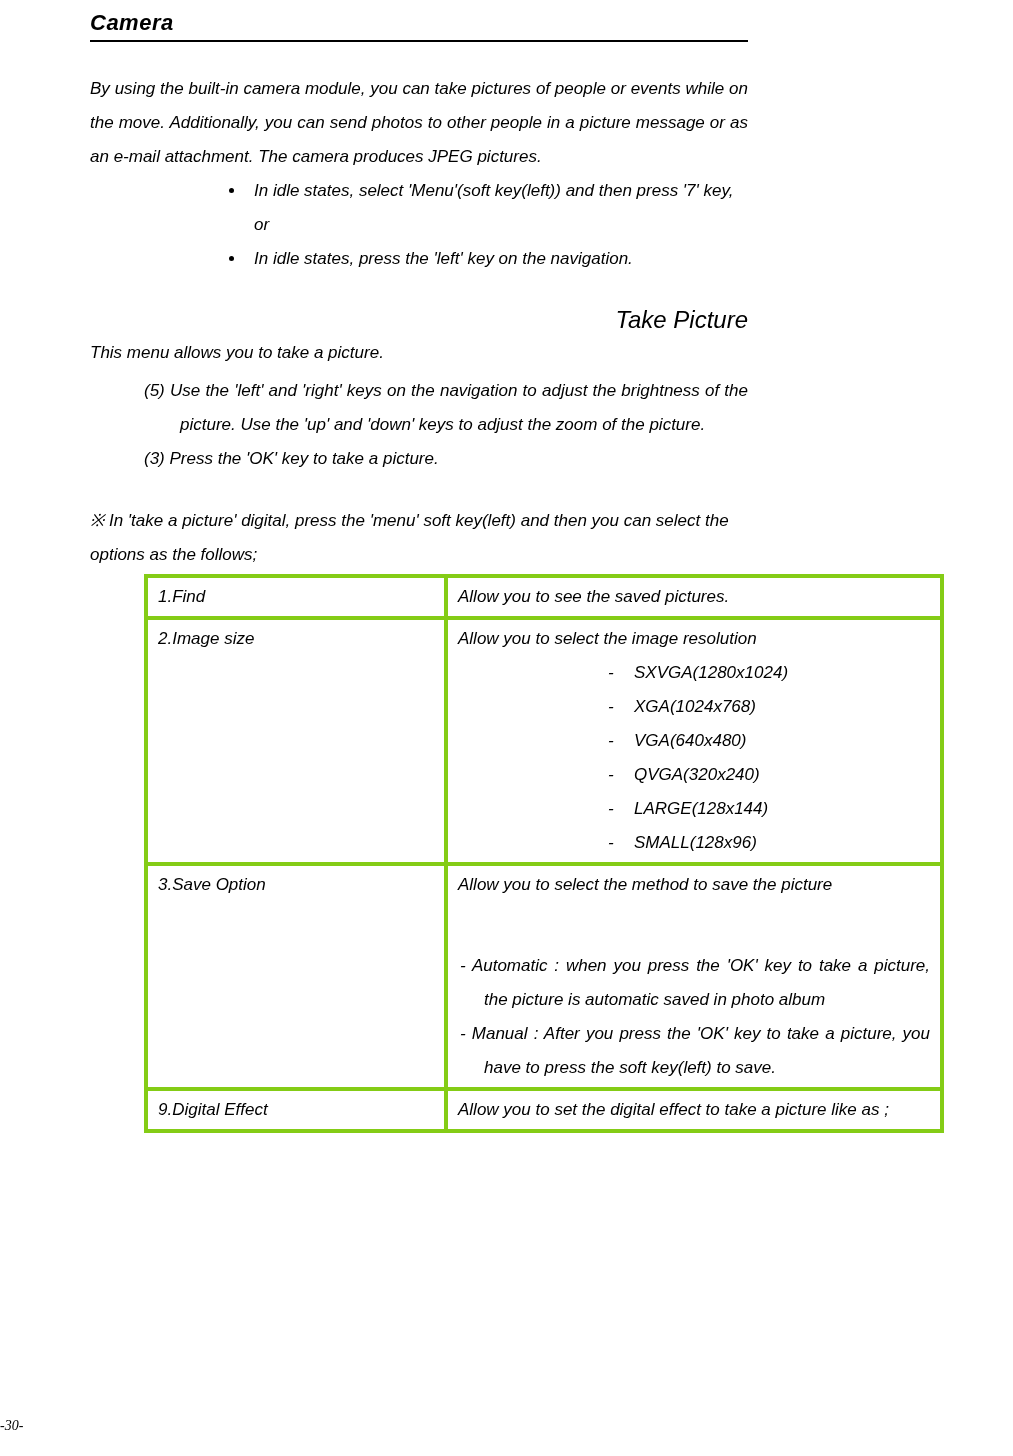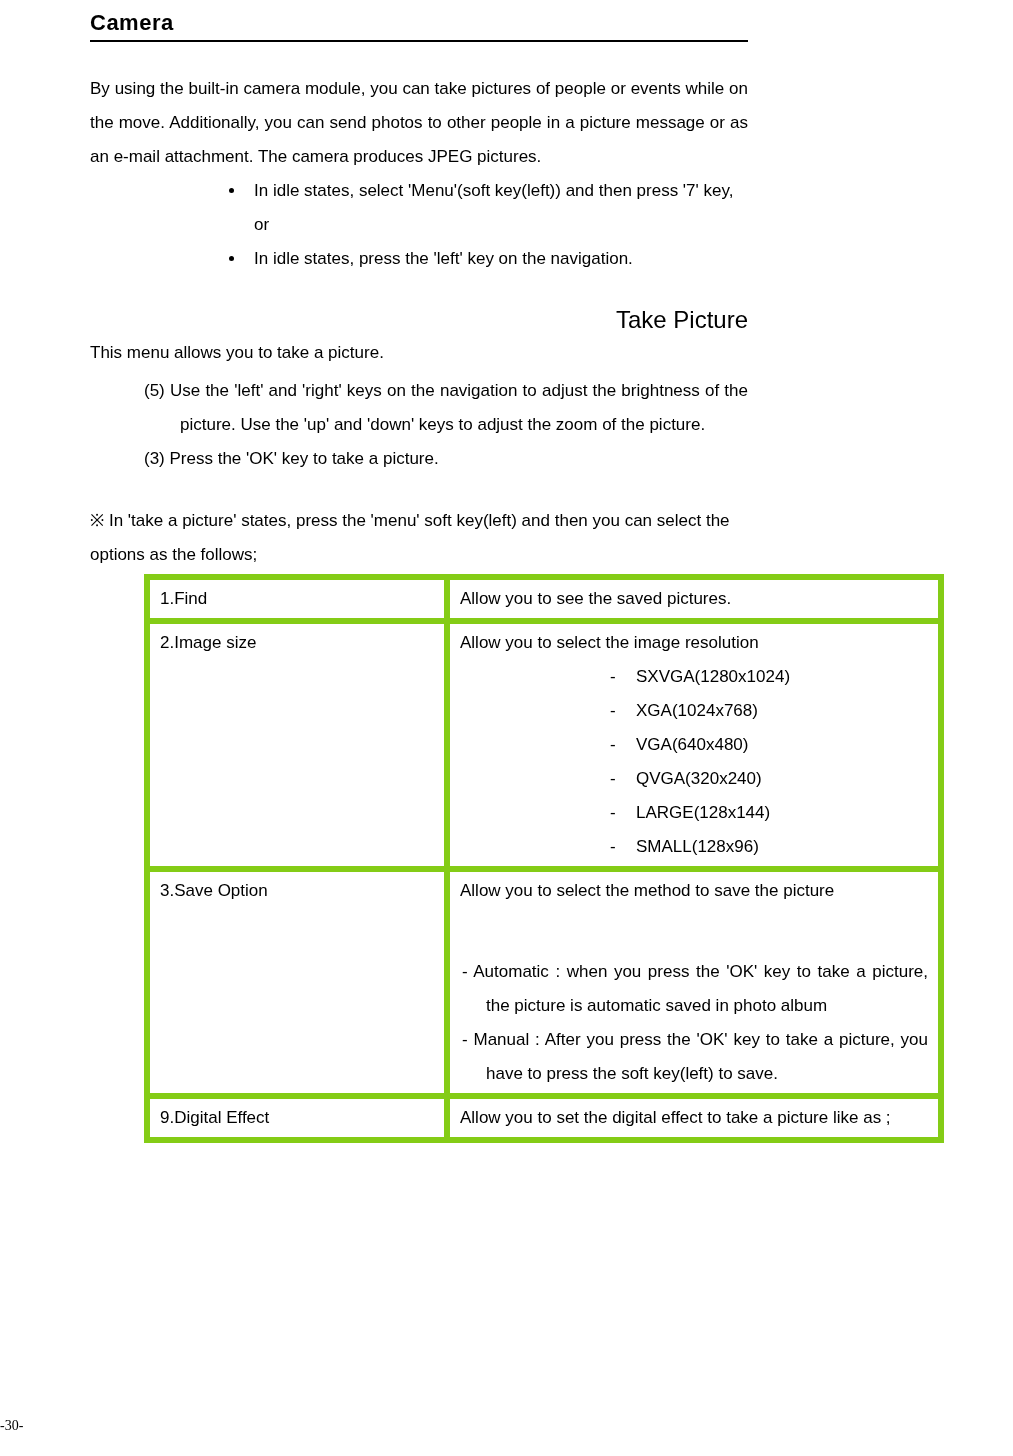--- a/index.html
+++ b/index.html
@@ -9,20 +9,21 @@
       font-family: Verdana, Geneva, sans-serif;
       color: #000;
       background: #fff;
       width: 1013px;
     }
     .page {
       width: 838px;
       padding: 10px 90px 25px 90px;
       position: relative;
       min-height: 1456px;
+      font-style: italic;
     }
     .title {
       font-size: 22px;
       font-weight: bold;
       letter-spacing: 0.5px;
       margin: 0 0 4px 0;
     }
     .title-underline {
       border-bottom: 2.5px solid #000;
       margin-bottom: 30px;
@@ -63,21 +64,21 @@
       font-size: 17px;
       line-height: 2.0;
       margin: 0 0 2px 0;
     }
     .table-wrap { padding-left: 54px; }
     table {
       border-collapse: collapse;
       width: 800px;
     }
     table td {
-      border: 6px solid #84cc16;
+      border: 4px solid #84cc16;
       vertical-align: top;
       font-size: 17px;
       line-height: 2.0;
       padding: 2px 10px 2px 10px;
     }
     table td.left-col { width: 300px; }
     .sizes {
       padding-left: 150px;
     }
     .size-line { white-space: nowrap; }
@@ -110,21 +111,21 @@
   </ul>
 
   <div class="section-title">Take Picture</div>
   <div class="section-sub">This menu allows you to take a picture.</div>
 
   <ol class="numbered">
     <li>(5) Use the 'left' and 'right' keys on the navigation to adjust the brightness of the picture. Use the 'up' and 'down' keys to adjust the zoom of the picture.</li>
     <li>(3) Press the 'OK' key to take a picture.</li>
   </ol>
 
-  <div class="note">※ In 'take a picture' states, press the 'menu' soft key(left) and then you can select the options as the follows;</div>
+  <div class="note">※ In 'take a picture' digital, press the 'menu' soft key(left) and then you can select the options as the follows;</div>
 
   <div class="table-wrap">
     <table>
       <tbody>
           <tr>
         <td class="left-col">1.Find</td>
         <td>Allow you to see the saved pictures.</td>
       </tr>
       <tr>
         <td class="left-col">2.Image size</td>

